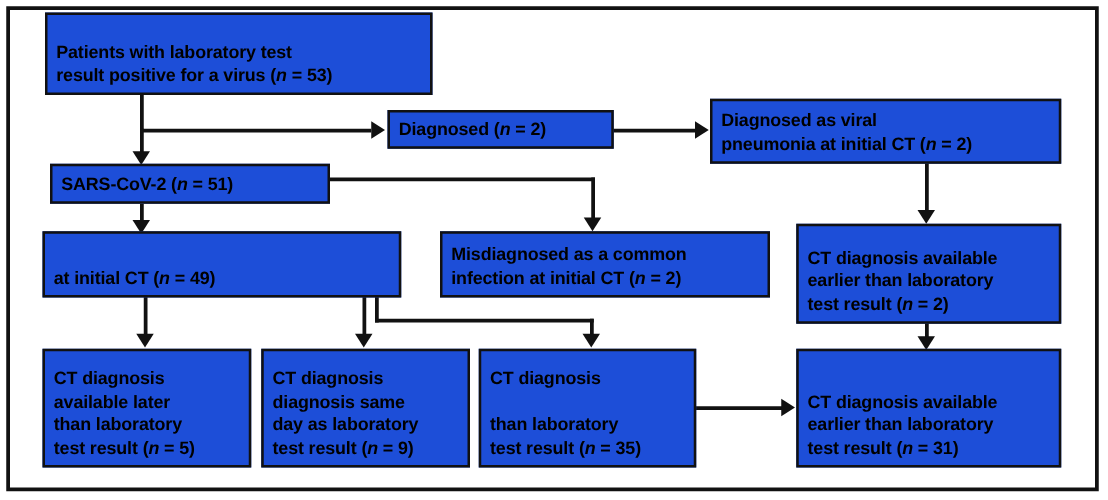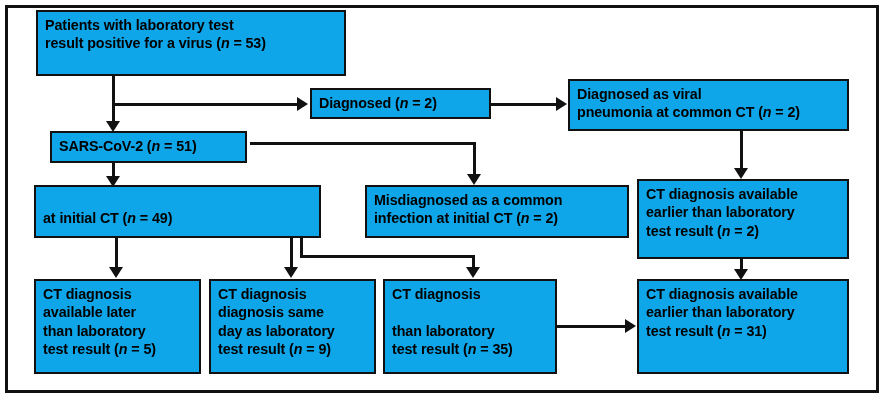--- a/index.html
+++ b/index.html
@@ -27,29 +27,29 @@
     height: 388px;
     border: 3px solid #111111;
     box-sizing: border-box;
     background: #ffffff;
   }
   
   .node {
     position: absolute;
     box-sizing: border-box;
     border: 2px solid #111111;
-    background: #0ea5e9;
+    background: #1d4ed8;
     color: #000000;
     font-weight: bold;
     font-size: 14.3px;
     line-height: 1.29;
     letter-spacing: -0.1px;
     padding: 4px 6px 4px 7px;
     display: flex;
-    align-items: flex-start;
+    align-items: flex-end;
     z-index: 3;
   }
   .node .txt {
     display: block;
     width: 100%;
   }
   
   .node em { font-style: italic; }
 
   
@@ -132,38 +132,38 @@
 
   <div class="node" style="left:310px; top:88px; width:181px; height:31px;">
     <span class="txt">
       <span>Diagnosed (</span><em>n</em><span> = 2)</span>
     </span>
   </div>
 
   <div class="node" style="left:568px; top:79px; width:281px; height:52px;">
     <span class="txt">
       <span>Diagnosed as viral</span><br>
-      <span>pneumonia at common CT (</span><em>n</em><span> = 2)</span>
-    </span>
-  </div>
-
-  <div class="node" style="left:50px; top:131px; width:197px; height:32px;">
+      <span>pneumonia at initial CT (</span><em>n</em><span> = 2)</span>
+    </span>
+  </div>
+
+  <div class="node" style="left:40px; top:131px; width:224px; height:32px;">
     <span class="txt">
       <span>SARS-CoV-2 (</span><em>n</em><span> = 51)</span>
     </span>
   </div>
 
   <div class="node" style="left:34px; top:185px; width:287px; height:53px;">
     <span class="txt">
       <br>
       <span>at initial CT (</span><em>n</em><span> = 49)</span>
     </span>
   </div>
 
-  <div class="node" style="left:365px; top:185px; width:264px; height:53px;">
+  <div class="node" style="left:352px; top:185px; width:264px; height:53px;">
     <span class="txt">
       <span>Misdiagnosed as a common</span><br>
       <span>infection at initial CT (</span><em>n</em><span> = 2)</span>
     </span>
   </div>
 
   <div class="node" style="left:637px; top:179px; width:212px; height:80px;">
     <span class="txt">
       <span>CT diagnosis available</span><br>
       <span>earlier than laboratory</span><br>

